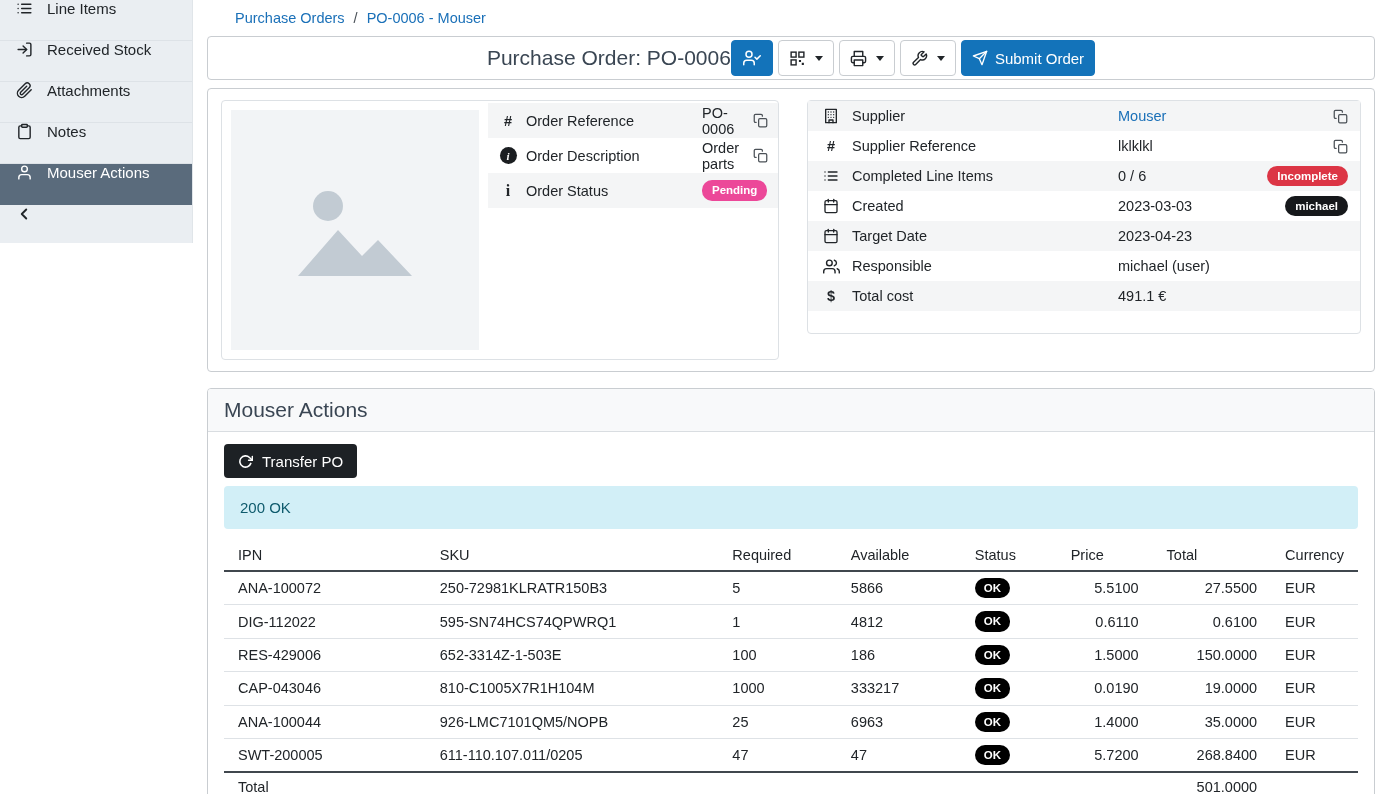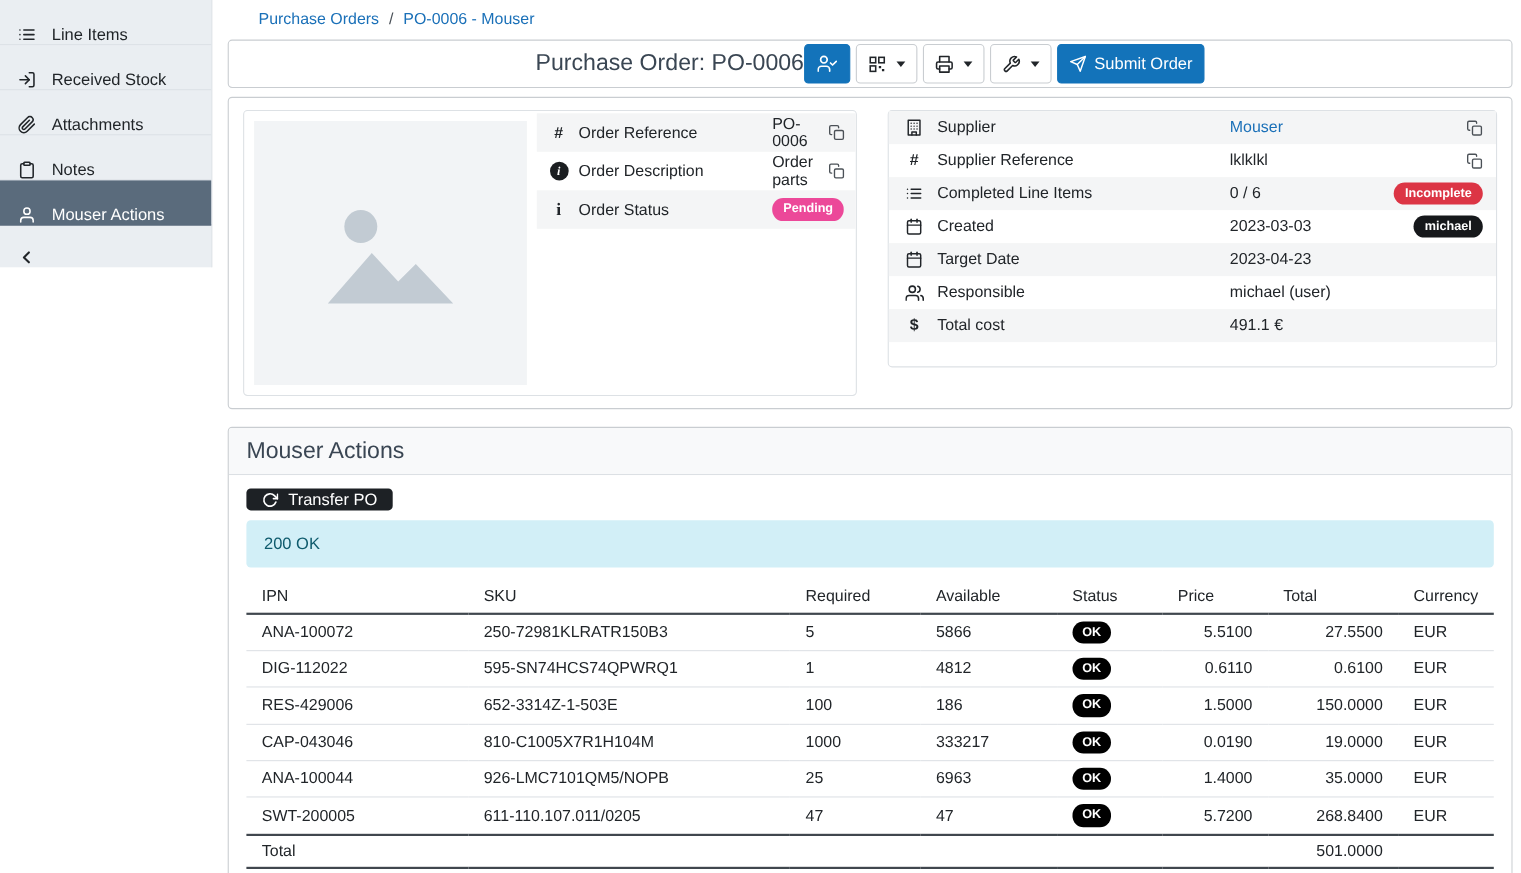--- a/index.html
+++ b/index.html
@@ -10,21 +10,21 @@
     color: #212529;
     background: #fff;
     overflow: hidden;
   }
   .app { display: flex; height: 100%; }
 
   
   .sidebar { width: 193px; flex: none; }
   .side-menu { background: #eaeef2; border-right: 1px solid #e0e5e9; }
   .side-item {
-    display: flex; align-items: flex-end; gap: 14px;
+    display: flex; align-items: flex-start; gap: 14px;
     height: 41px; padding: 0 15px; font-size: 15px;
     color: #212529; cursor: pointer; border-bottom: 1px solid #dde2e7;
   }
   .side-item.active { background: #5a6b7c; color: #fff; border-bottom-color: #5a6b7c; }
   .side-item.collapse-item { height: 38px; border-bottom: none; }
   .s-icon { display: inline-flex; width: 18px; justify-content: center; flex: none; }
 
   
   .main { flex: 1; padding: 0 8px 0 14px; overflow: hidden; }
   .breadcrumb { height: 36px; display: flex; align-items: center; gap: 9px; padding-left: 28px; font-size: 14.5px; }
@@ -92,21 +92,21 @@
   .badge-red   { background: #dc3545; }
   .badge-dark  { background: #16181b; }
   .badge-green { background: #000000; padding: 3px 9px; }
 
   
   .actions-panel { margin-top: 16px; border: 1px solid #c9cdd1; border-radius: 4px; overflow: hidden; }
   .panel-header { background: #f8f9fa; border-bottom: 1px solid #d9dde1; padding: 9px 16px; }
   .panel-header h2 { font-size: 21px; font-weight: 500; color: #3a4653; }
   .panel-body { padding: 12px 16px 12px; background: #fff; }
   .btn-dark {
-    background: #1d2125; color: #fff; border: none; border-radius: 4px; padding: 0 14px; height: 20px;
+    background: #1d2125; color: #fff; border: none; border-radius: 4px; padding: 0 14px; height: 34px;
     font-size: 15px; display: inline-flex; align-items: center; gap: 9px; cursor: pointer; font-family: inherit;
   }
   .alert-info {
     margin-top: 8px; background: #d2eff7; color: #0f5b6d; border-radius: 4px;
     padding: 13px 16px; font-size: 15px;
   }
 
   .data-table { width: 100%; border-collapse: collapse; margin-top: 14px; font-size: 14.5px; }
   .data-table th { font-weight: 400; text-align: left; padding: 4px 14px 7px; border-bottom: 2px solid #40474e; color: #212529; }
   .data-table tbody td { padding: 6px 14px; border-bottom: 1px solid #dee2e6; }

